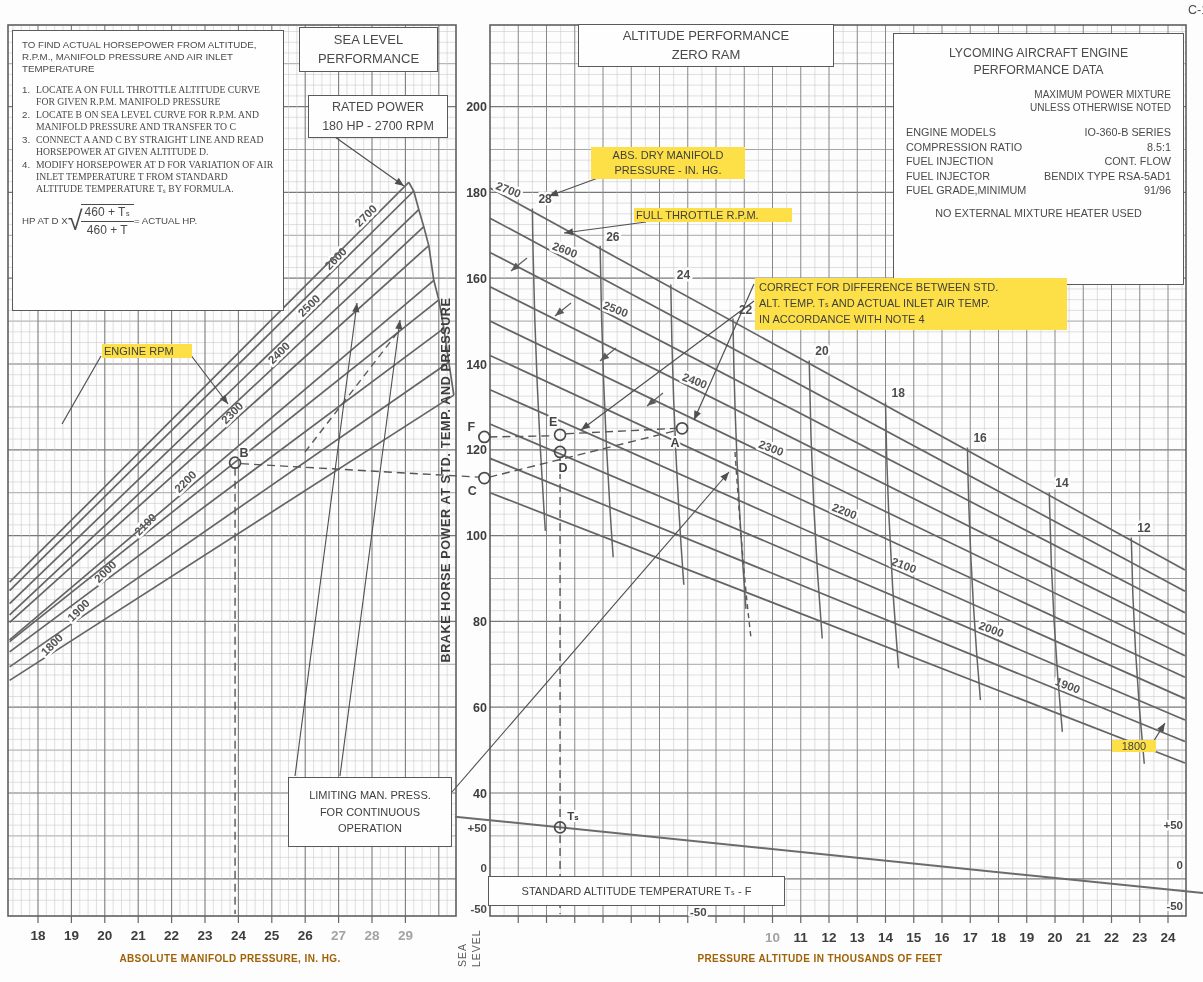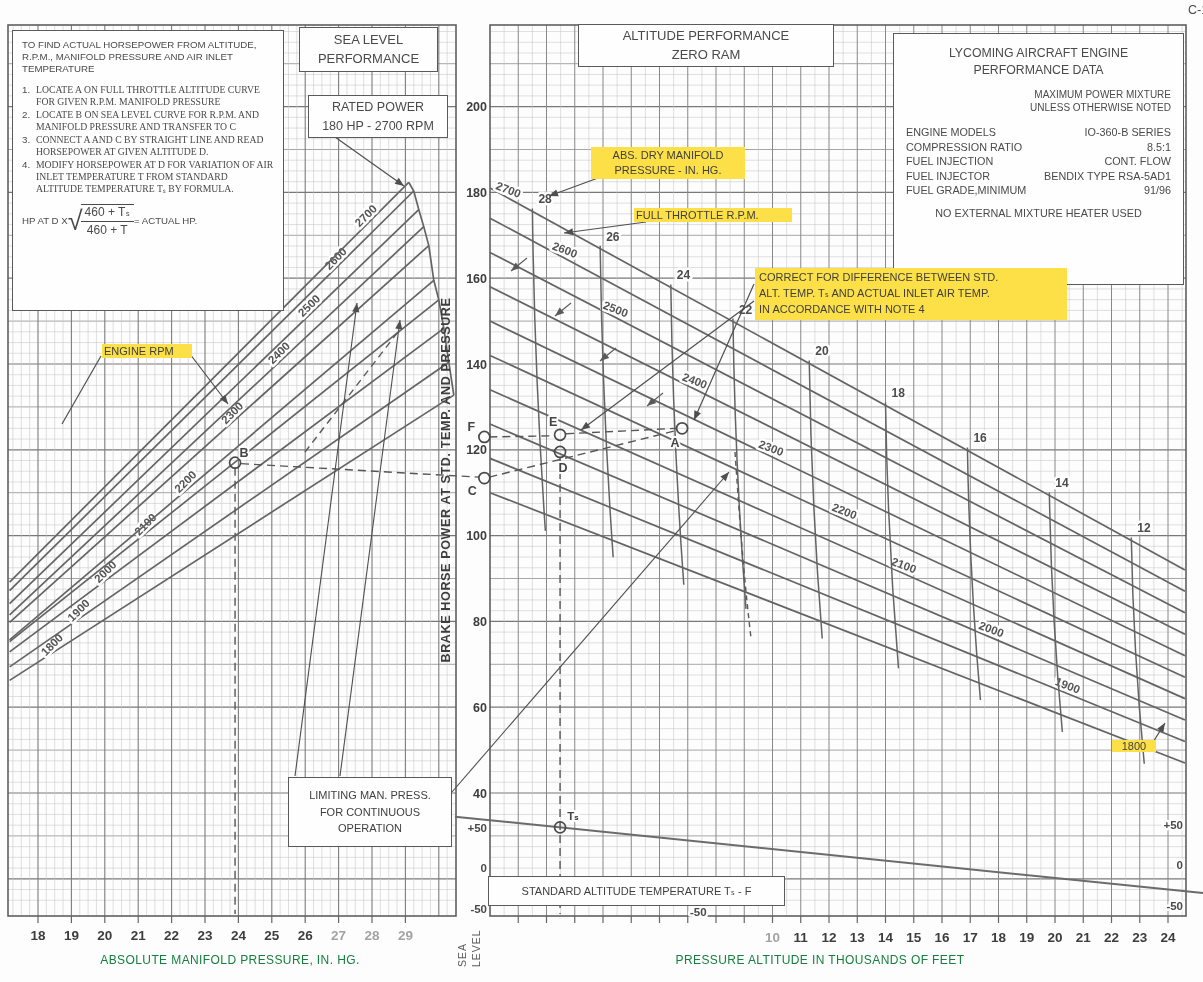--- a/index.html
+++ b/index.html
@@ -27,25 +27,25 @@
   .engine-data{left:893px;top:33px;width:291px;height:252px;padding:11px 12px;font-size:10.8px;color:#4a4a4a;}
   .engine-data .t1{font-size:12.3px;text-align:center;line-height:1.35;}
   .engine-data .sub{font-size:10px;text-align:right;line-height:1.3;margin-top:10px;}
   .engine-data .specs{margin-top:11px;}
   .spec{display:flex;justify-content:space-between;line-height:1.34;}
   .engine-data .foot{text-align:center;margin-top:10px;}
   .doc-number{position:absolute;left:1120px;top:3px;width:116px;text-align:right;font-size:12.5px;color:#4a4a4a;}
   .abs-dry{left:591px;top:147px;width:154px;font-size:11px;line-height:1.35;text-align:center;padding:1px 2px;}
   .full-throttle{left:634px;top:208px;width:158px;font-size:11px;padding:1px 2px;}
   .engine-rpm{left:102px;top:344px;width:90px;font-size:11px;padding:1px 2px;}
-  .correct{left:755px;top:268px;width:312px;font-size:11px;line-height:1.45;padding:2px 4px;}
+  .correct{left:755px;top:278px;width:312px;font-size:11px;line-height:1.45;padding:2px 4px;}
   .limiting{left:288px;top:777px;width:164px;height:70px;font-size:11px;line-height:1.5;display:flex;flex-direction:column;justify-content:center;}
   .std-temp{left:488px;top:876px;width:297px;height:30px;font-size:11px;display:flex;align-items:center;justify-content:center;}
   .cut-1800{left:1112px;top:740px;width:44px;font-size:11px;text-align:center;}
-  .axis-title{position:absolute;font-size:12px;color:#15803d;letter-spacing:0.4px;}
+  .axis-title{position:absolute;font-size:10px;color:#a16207;letter-spacing:0.4px;font-weight:bold;}
   .axis-title.lft{left:60px;top:953px;width:340px;text-align:center;}
   .axis-title.rgt{left:600px;top:953px;width:440px;text-align:center;}
   .bhp-title{position:absolute;left:217px;top:467px;width:470px;height:26px;text-align:center;
     transform:rotate(-90deg);font-size:12.6px;font-weight:700;letter-spacing:0.6px;color:#3d3d3d;}
   .sea-vert{position:absolute;left:445px;top:922px;width:56px;height:34px;transform:rotate(-90deg);
     font-size:10.5px;line-height:1.3;color:#5a5a5a;letter-spacing:1px;text-align:left;}
 </style>
 </head>
 <body>
 

